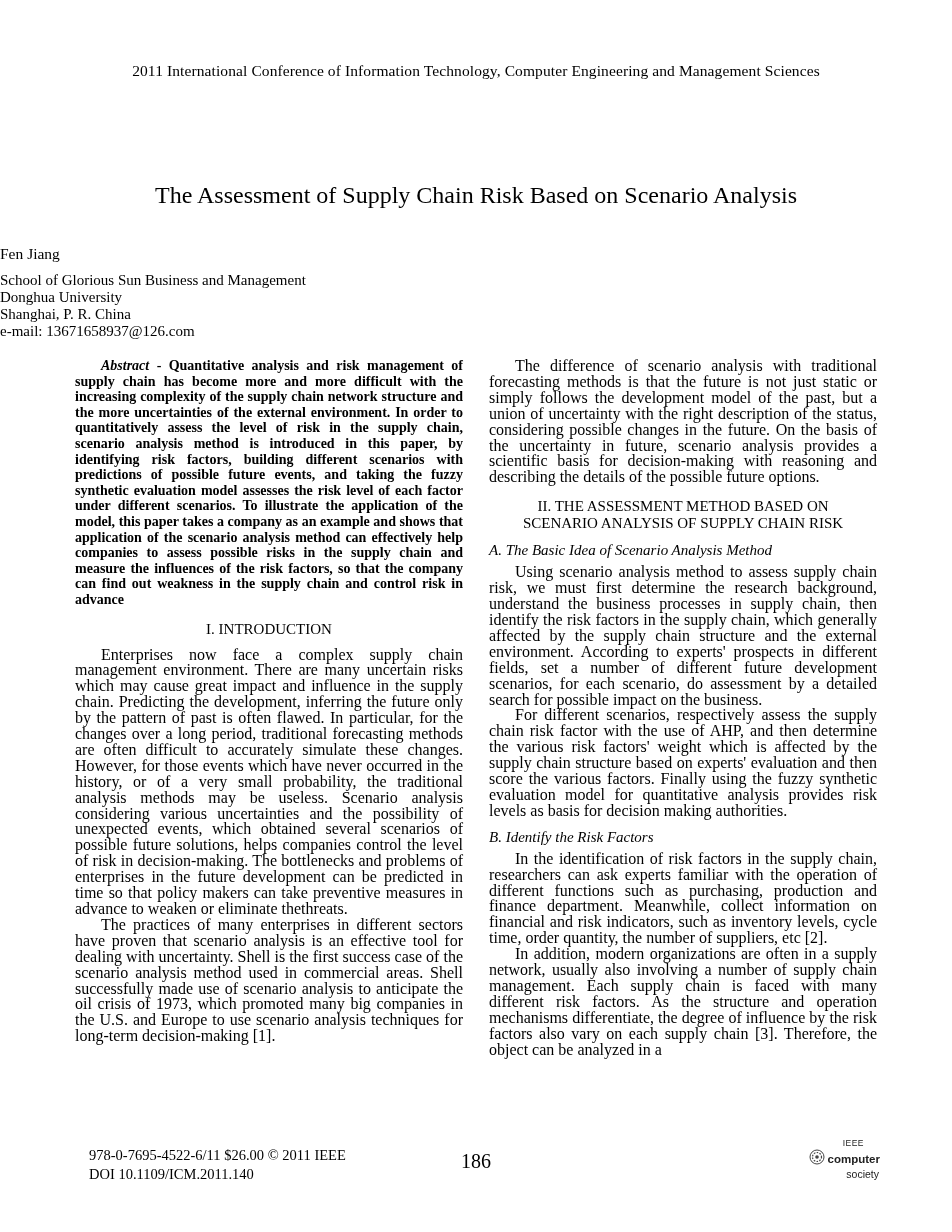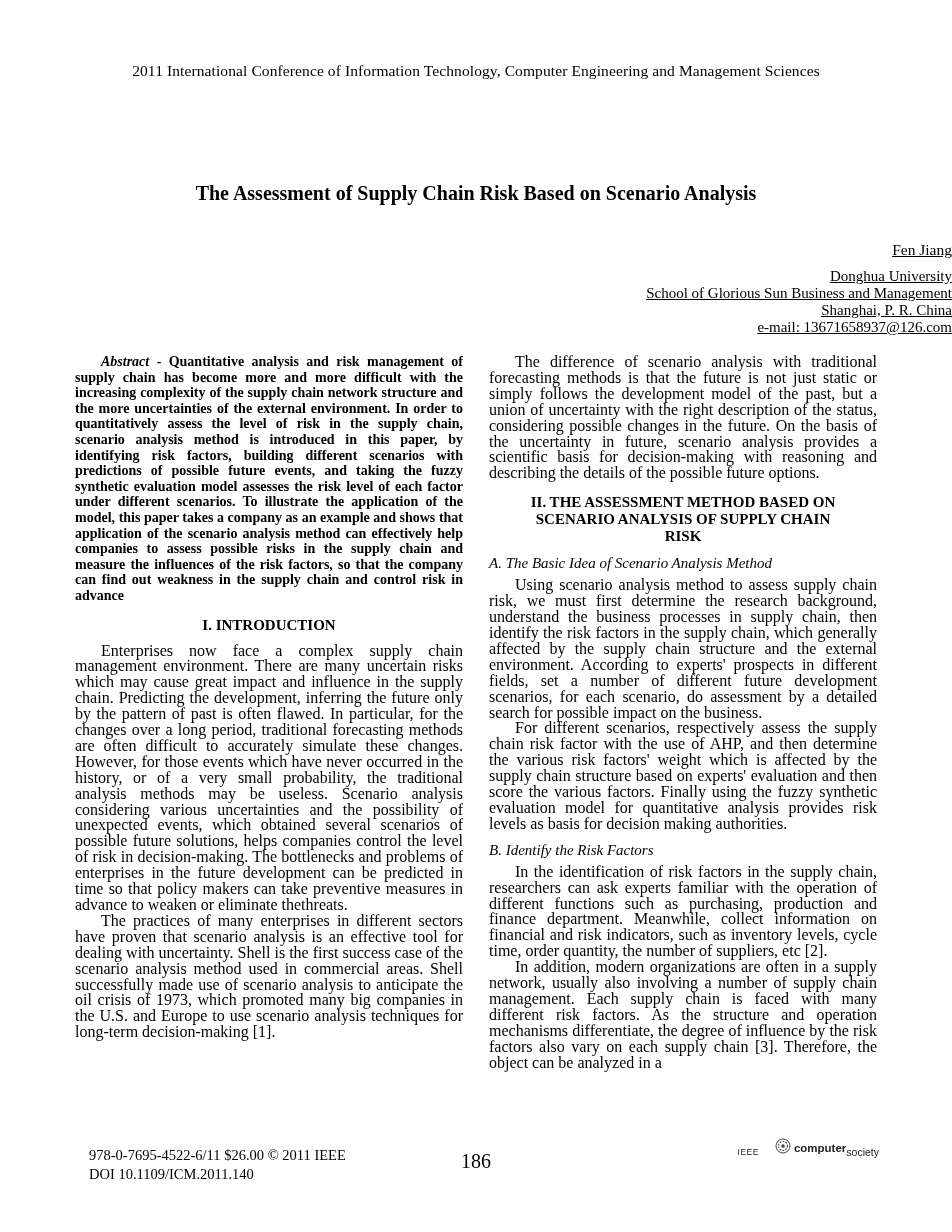--- a/index.html
+++ b/index.html
@@ -15,29 +15,28 @@
   }
   .conf-header {
     padding-top: 62px;
     text-align: center;
     font-size: 15.5px;
     letter-spacing: 0.1px;
   }
   .paper-title {
     margin-top: 102px;
     text-align: center;
-    font-size: 20px;
-    font-weight: bold;
+    font-size: 24px;
+    font-weight: normal;
   }
   .author-block {
     margin-top: 36px;
-    text-align: right;
+    text-align: left;
     font-size: 15px;
     line-height: 17px;
-    text-decoration: underline;
   }
   .author-name { margin-bottom: 10px; font-size: 15.5px; }
   .columns {
     display: flex;
     gap: 26px;
     margin: 18px 75px 0 75px;
   }
   .col { width: 388px; }
   .abstract {
     font-weight: bold;
@@ -54,21 +53,20 @@
     font-size: 14px;
     line-height: 15.6px;
     text-align: justify;
     text-indent: 26px;
   }
   .section-heading {
     text-align: center;
     font-size: 15px;
     line-height: 17px;
     margin: 13px 30px 9px 30px;
-    font-weight: bold;
   }
   .subsection-heading {
     font-style: italic;
     font-size: 15px;
     margin: 10px 0 5px 0;
   }
   .para {
     font-size: 16px;
     line-height: 15.9px;
     text-align: justify;
@@ -86,43 +84,43 @@
     left: 0; right: 0;
     top: 1150px;
     text-align: center;
     font-size: 20px;
   }
   .ieee-logo {
     position: absolute;
     right: 72px;
     top: 1138px;
     display: flex;
-    flex-direction: row;
+    flex-direction: column;
     align-items: flex-end;
     font-family: "Liberation Sans", sans-serif;
     color: #222;
   }
   .ieee-top { font-size: 8.5px; letter-spacing: 0.5px; margin-right: 16px; margin-bottom: 1px; }
   .ieee-mid { display: flex; align-items: center; gap: 3px; }
   .ieee-computer { font-size: 11.5px; font-weight: bold; line-height: 11px; }
   .ieee-society { font-size: 10.5px; line-height: 11px; margin-right: 1px; }
 </style>
 </head>
 <body>
 
 <div class="page">
 
   <div class="conf-header">2011 International Conference of Information Technology, Computer Engineering and Management Sciences</div>
 
   <div class="paper-title">The Assessment of Supply Chain Risk Based on Scenario Analysis</div>
 
   <div class="author-block">
     <div class="author-name">Fen Jiang</div>
+    <div class="affil-line">School of Glorious Sun Business and Management</div>
     <div class="affil-line">Donghua University</div>
-    <div class="affil-line">School of Glorious Sun Business and Management</div>
     <div class="affil-line">Shanghai, P. R. China</div>
     <div class="affil-line">e-mail: 13671658937@126.com</div>
   </div>
 
   <div class="columns">
 
     <div class="col">
       <p class="abstract"><span class="abstract-label">Abstract</span> <span>- Quantitative analysis and risk management of supply chain has become more and more difficult with the increasing complexity of the supply chain network structure and the more uncertainties of the external environment. In order to quantitatively assess the level of risk in the supply chain, scenario analysis method is introduced in this paper, by identifying risk factors, building different scenarios with predictions of possible future events, and taking the fuzzy synthetic evaluation model assesses the risk level of each factor under different scenarios. To illustrate the application of the model, this paper takes a company as an example and shows that application of the scenario analysis method can effectively help companies to assess possible risks in the supply chain and measure the influences of the risk factors, so that the company can find out weakness in the supply chain and control risk in advance</span></p>
 
 

